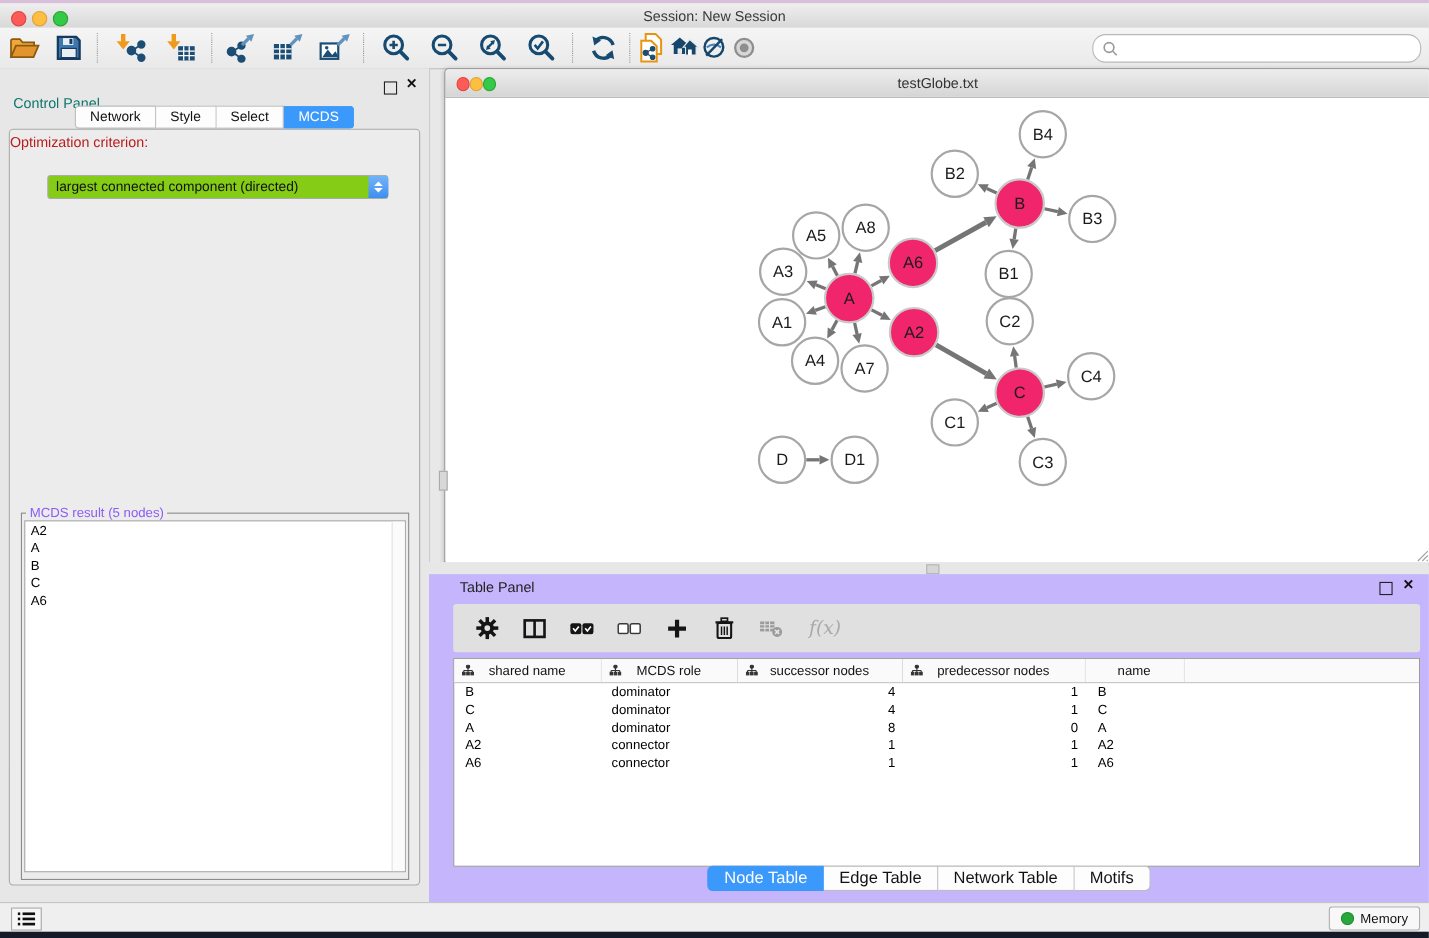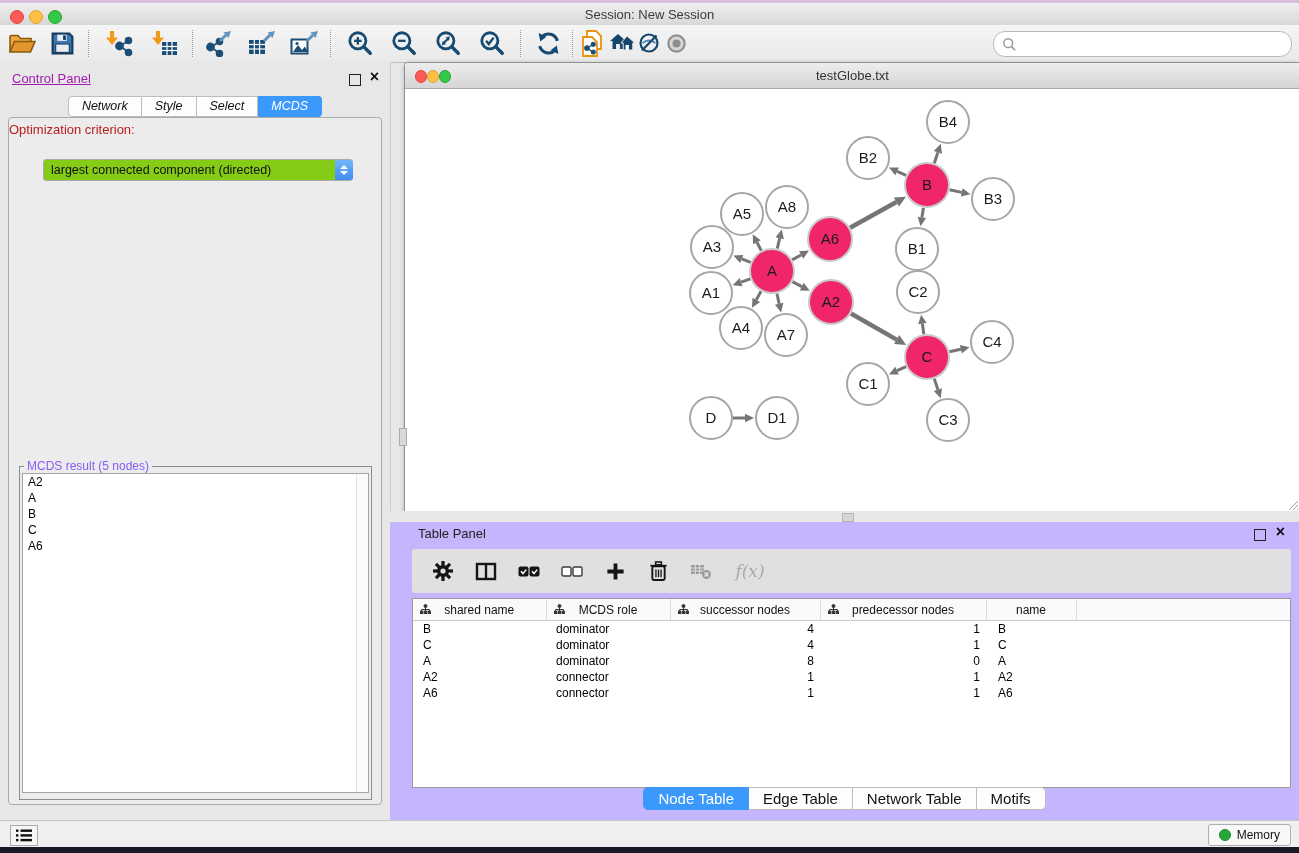--- a/index.html
+++ b/index.html
@@ -26,26 +26,26 @@
   .tb-sep{position:absolute;top:5px;height:27px;width:0;border-left:1px dotted #9A9A9A;}
   #search-wrap{position:absolute;left:993px;top:6px;width:297px;height:24px;background:#fff;
                border:1px solid #B9B9B9;border-radius:12px;display:flex;align-items:center;}
   #search-wrap svg{margin-left:8px;}
   #search-input{border:none;outline:none;flex:1;height:18px;font-size:12px;
                 font-family:"Liberation Sans",sans-serif;background:transparent;padding:0 8px 0 4px;}
 
   
   #control-panel{left:0;top:62px;width:390px;height:758px;background:#E7E7E7;
                  border-right:1px solid #CDCDCD;}
-  #cp-title{position:absolute;left:12px;top:9px;font-size:13px;color:#a21caf;text-decoration:underline;}
+  #cp-title{position:absolute;left:12px;top:24px;font-size:13px;color:#0f766e;}
   .win-float{position:absolute;top:12px;width:10px;height:10px;border:1.5px solid #222;background:transparent;}
   .win-close{position:absolute;top:5px;font-size:16px;font-weight:bold;color:#111;line-height:20px;}
   #cp-tabs{position:absolute;left:0;right:0;top:34px;display:flex;justify-content:center;}
   .cp-tab{height:19px;line-height:19px;padding:0 13px;font-size:12.5px;background:#FDFDFD;
-          border:1px solid #BDBDBD;border-left:none;color:#111;font-style:italic;}
+          border:1px solid #BDBDBD;border-left:none;color:#111;}
   .cp-tab:first-child{border-left:1px solid #BDBDBD;border-radius:4px 0 0 4px;}
   .cp-tab:last-child{border-radius:0 4px 4px 0;}
   .cp-tab.active{background:#3B99FC;border-color:#3B99FC;color:#fff;}
   #cp-box{position:absolute;left:8px;right:8px;top:55px;bottom:15px;background:#ECECEC;
           border:1px solid #ABABAB;border-radius:4px;}
   #opt-label{position:absolute;left:0;right:0;top:4px;text-align:left;font-size:13px;color:#b91c1c;}
   #criterion-select{position:absolute;left:34px;right:28px;top:41px;height:20px;background:#84cc16;
           border:1px solid #ABABAB;border-radius:3px;display:flex;align-items:center;}
   #criterion-select .val{flex:1;font-size:12.5px;padding-left:7px;white-space:nowrap;overflow:hidden;}
   #criterion-select .stepper{width:18px;height:20px;margin-right:-1px;border-radius:0 3px 3px 0;

